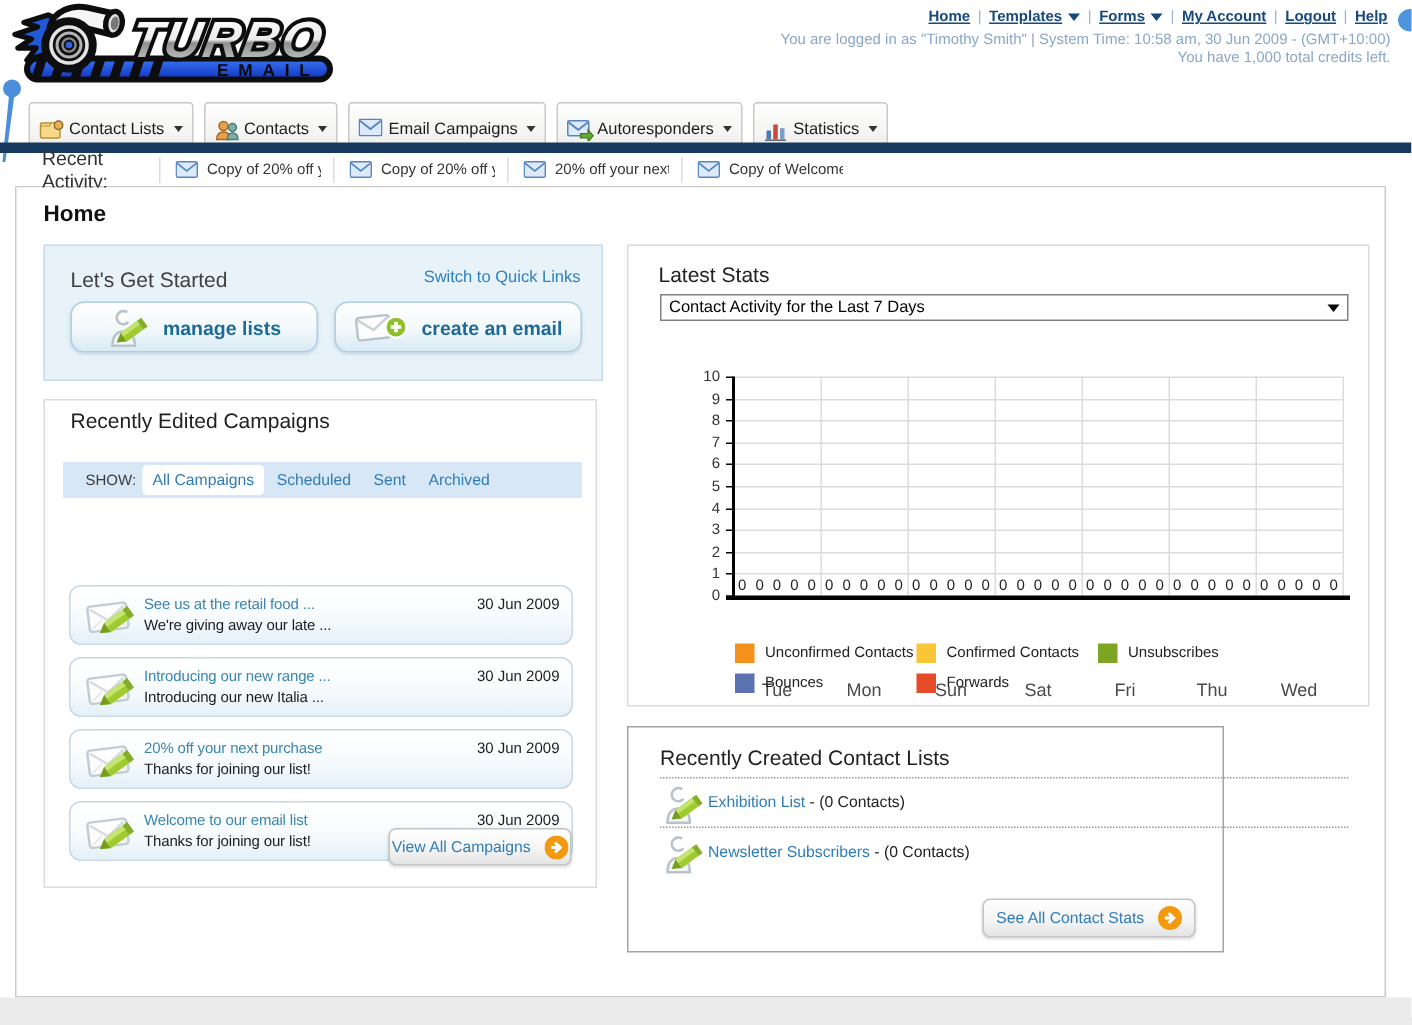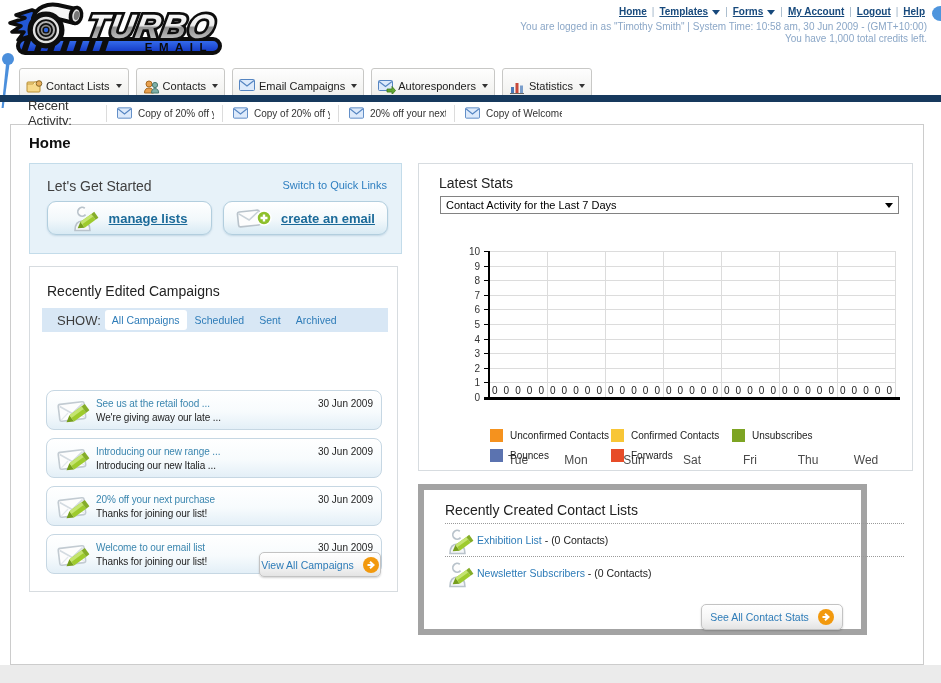--- a/index.html
+++ b/index.html
@@ -72,32 +72,32 @@
   }
   .panel-lgs .lgs-title { position:absolute; left:17px; top:14px; font-size:14px; color:#404040;text-align:center; }
   .panel-lgs .lgs-link { position:absolute; right:14px; top:15px; font-size:11px; color:#2e7fc0;
     text-decoration:none; cursor:pointer;}
   .lgs-buttons { position:absolute; left:17px; top:37px; width:341px; display:flex; gap:11px; }
   .big-btn {
     width:165px; height:34px; display:flex; align-items:center; justify-content:center; gap:9px;
     background:linear-gradient(#ffffff,#f2f8fb 55%,#d8eaf4);
     border:1px solid #b2cede; border-radius:9px;
     box-shadow:0 1px 2px rgba(120,160,190,.35);
-    font-size:13px; font-weight:bold; color:#1b6a99; cursor:pointer;text-decoration:underline;
+    font-size:13px; font-weight:bold; color:#1b6a99; cursor:pointer;
   }
 
   
   .panel-rec {
     position:absolute; left:18px; top:141px; width:369px; height:326px;
     background:#fff; border:1px solid #d7dce0;
   }
-  .rec-title { position:absolute; left:17px; top:16px; font-size:14px; color:#222; }
+  .rec-title { position:absolute; left:17px; top:5px; font-size:14px; color:#222; }
   .show-bar { position:absolute; left:12px; top:41px; width:346px; height:24px;
     background:#d8e7f5; display:flex; align-items:center; font-size:12px; }
-  .show-bar .show-label { font-size:13px; color:#3c3c3c; padding:0 4px 0 15px; }
+  .show-bar .show-label { font-size:10px; color:#3c3c3c; padding:0 4px 0 15px; }
   .show-bar .filter { color:#2e7cb8; margin-right:15px; cursor:pointer; text-decoration:none; font-size:10.5px; }
   .show-bar .filter.active { background:#fff; border-radius:3px; padding:4px 7px; margin-right:8px; }
   .camp-rows { position:absolute; left:16px; top:79px; width:336px;margin-top:44px; }
   .camp-row {
     position:relative; width:336px; height:40px; margin-bottom:8px;
     border:1px solid #c6d7e3; border-radius:8px;
     background:linear-gradient(#ffffff,#f7fbfd 55%,#e3eff7);
     cursor:pointer;
   }
   .camp-row .icon { position:absolute; left:9px; top:6px; }
@@ -134,22 +134,22 @@
   .chart .ytick { position:absolute; width:5px; height:1px; background:#000; }
   .chart .ylab { position:absolute; font-size:10px; color:#333; text-align:right; width:20px; }
   .chart .xlab { position:absolute; font-size:12px; color:#4a4a4a; text-align:center;margin-top:48px; }
   .chart .zero { position:absolute; font-size:10px; color:#222; text-align:center; }
   .legend { position:absolute; left:71px; top:265px; width:410px; }
   .legend .li { position:absolute; display:flex; align-items:center; gap:7px; font-size:10px; color:#222; white-space:nowrap; }
   .legend .sq { width:13px; height:13px; flex:0 0 auto; }
 
   
   .panel-rccl {
-    position:absolute; left:407px; top:359px; width:449px; height:151px;
-    background:#fff; border:6px solid #a3a3a3;text-align:right;
+    position:absolute; left:407px; top:359px; width:398px; height:151px;
+    background:#fff; border:1px solid #a3a3a3;text-align:right;
   }
   .rccl-title { position:absolute; left:21px; top:12px; font-size:14px; color:#222; }
   .rccl-rows { position:absolute; left:21px; top:33px; width:459px; }
   .cl-row { position:relative; height:33px; border-top:1px dotted #9a9a9a; cursor:pointer; }
   .cl-row .icon { position:absolute; left:2px; top:4px; }
   .cl-row .cl-text { position:absolute; left:32px; top:10px; font-size:10.5px; color:#222; }
   .cl-row .cl-text a { color:#2e7cb8; text-decoration:none; }
   .btn-seeall { right:18px; top:114px; width:142px; height:26px; }
 
   svg { display:block; }

